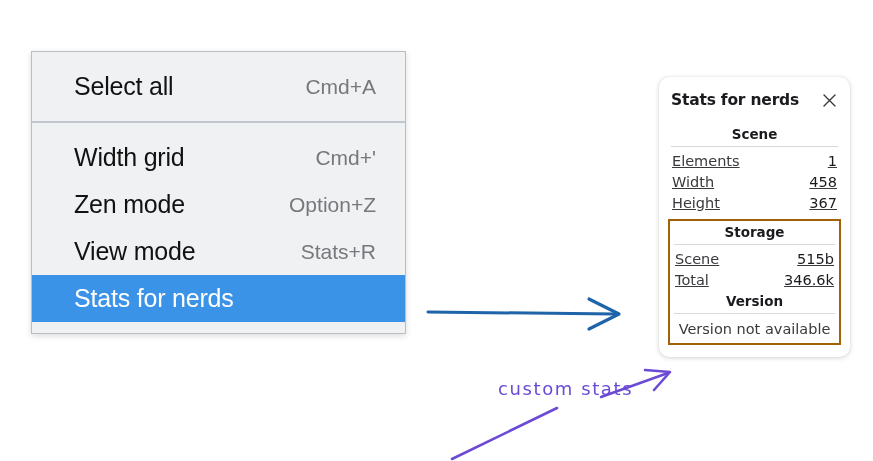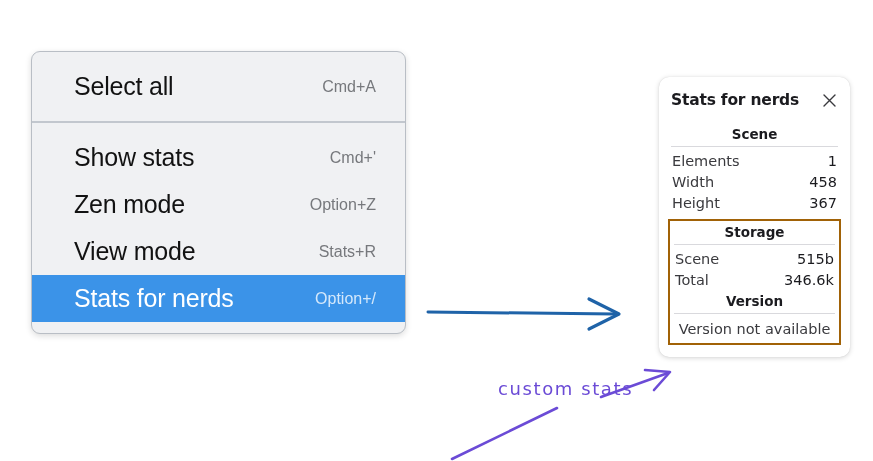--- a/index.html
+++ b/index.html
@@ -17,21 +17,21 @@
   }
 
   
   #context-menu {
     position: absolute;
     left: 31px;
     top: 51px;
     width: 375px;
     background: #f0f1f3;
     border: 1px solid #b9bec5;
-    border-radius: 9px;
+    border-radius: 0;
     box-shadow: 0 2px 6px rgba(0,0,0,0.14);
     box-sizing: border-box;
     overflow: hidden;
     padding-bottom: 11px;
   }
   .menu-group { padding: 11px 0 0 0; }
   .menu-group.group-top { padding-bottom: 11px; }
   .menu-sep {
     height: 0;
     border-top: 1px solid #c2c7ce;
@@ -47,21 +47,21 @@
     box-sizing: border-box;
     cursor: default;
   }
   .menu-item .mi-label {
     font-size: 25px;
     color: #121212;
     letter-spacing: -0.2px;
     white-space: nowrap;
   }
   .menu-item .mi-shortcut {
-    font-size: 16px;
+    font-size: 21px;
     color: #76787c;
     white-space: nowrap;
   }
   .menu-item.selected { background: #3b93e8; }
   .menu-item.selected .mi-label { color: #ffffff; }
   .menu-item.selected .mi-shortcut { color: #d4e8fb; }
 
   
   #stats-panel {
     position: absolute;
@@ -106,20 +106,21 @@
     background: #d9d9dd;
     margin: 0 0 3px 0;
   }
   .sp-row {
     display: flex;
     justify-content: space-between;
     align-items: baseline;
     font-size: 14.5px;
     color: #3a3a3e;
     padding: 2.5px 1px;
+    text-decoration: underline;
   }
   .sp-row .sp-key { color: #3a3a3e; }
   .sp-row .sp-val { color: #1b1b1f; }
   .sp-single {
     font-size: 14.5px;
     color: #3a3a3e;
     padding: 4px 1px 2px 1px;
     text-align: center;
   }
 
@@ -158,34 +159,33 @@
     <div class="menu-item">
       <span class="mi-label">Select all</span>
       <span class="mi-shortcut">Cmd+A</span>
     </div>
   </div>
 
   <div class="menu-sep"></div>
 
   <div class="menu-group">
     <div class="menu-item">
-      <span class="mi-label">Show stats</span>
+      <span class="mi-label">Width grid</span>
       <span class="mi-shortcut">Cmd+'</span>
     </div>
     <div class="menu-item">
       <span class="mi-label">Zen mode</span>
       <span class="mi-shortcut">Option+Z</span>
     </div>
     <div class="menu-item">
       <span class="mi-label">View mode</span>
       <span class="mi-shortcut">Stats+R</span>
     </div>
     <div class="menu-item selected">
       <span class="mi-label">Stats for nerds</span>
-      <span class="mi-shortcut">Option+/</span>
     </div>
   </div>
 
 </div>
 
 <div id="stats-panel">
 
   <div class="sp-header">
     <span class="sp-title">Stats for nerds</span>
     <span class="sp-close">

